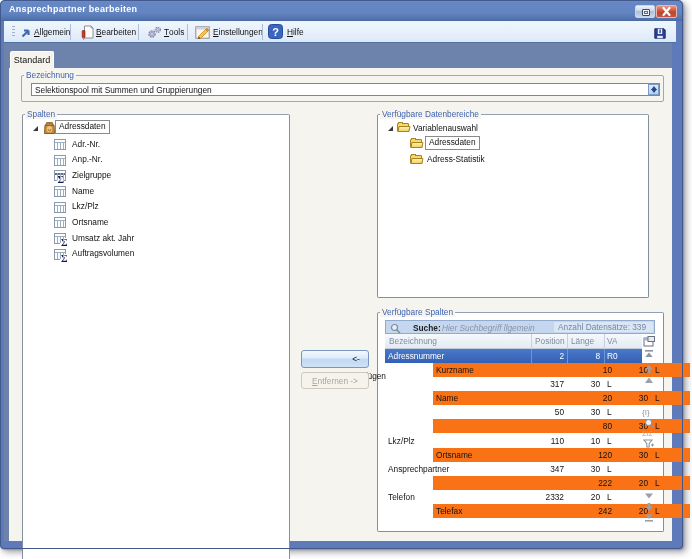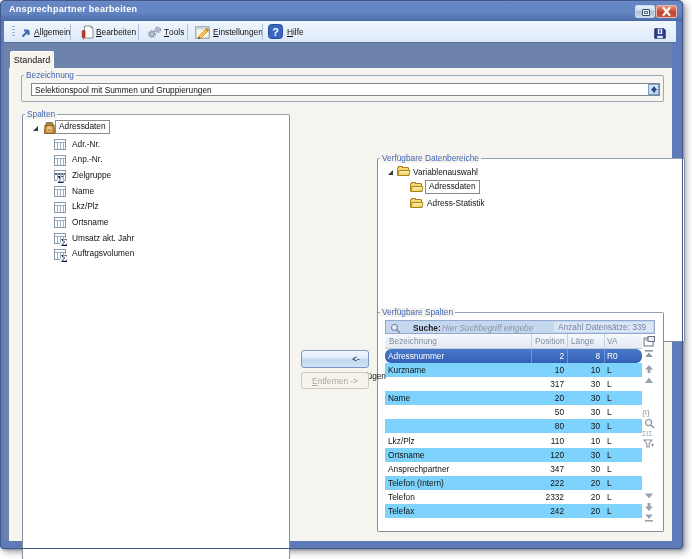--- a/index.html
+++ b/index.html
@@ -39,22 +39,22 @@
 .folder .tabf{position:absolute;left:0.5px;top:-1.5px;width:5px;height:2.5px;border:1px solid #a8841e;border-bottom:none;background:#f5d96e;border-radius:1px 1px 0 0;}
 .folder .front{position:absolute;left:0.5px;top:3px;width:12px;height:6px;border:1px solid #a8841e;background:linear-gradient(#fcf0b2,#f2d362);transform:skewX(-10deg);border-radius:1px;}
 .btn{position:absolute;width:68px;height:19px;border-radius:3px;font-size:8.3px;text-align:center;}
 .btn.en{border:1px solid #7a96c2;background:linear-gradient(#f4f9fe,#dcebfa 45%,#c2d9f2 50%,#cfe1f5);color:#111;line-height:17px;padding-left:42px;}
 .btn.dis{border:1px solid #cdc9bf;background:#f5f3ec;color:#aaa69c;line-height:17px;}
 .searchbar{position:absolute;left:7px;top:7px;width:270px;height:14px;background:#c5d7ef;border:1px solid #93aacf;font-size:8.3px;}
 .sb-right{position:absolute;right:1px;top:1px;width:99px;height:10px;background:#dbe6f5;color:#7387a3;font-size:8.3px;padding-left:4px;line-height:10px;}
 .thead{position:absolute;left:7px;top:21px;width:257px;height:15px;background:linear-gradient(#f6f9fc,#e3eaf3);border-bottom:1px solid #c3cedb;color:#7d8da1;font-size:8.3px;}
 .thead .cell{height:15px;line-height:15px;}
 .trow{position:absolute;left:7px;width:257px;height:14px;font-size:8.3px;color:#111;}
-.trow.alt{background:#7dd3fc;}
-.trow.sel{background:linear-gradient(#4a79ca,#3260b4);color:#fff;border-radius:6px;}
+.trow.alt{background:#f97316;margin-left:48px;}
+.trow.sel{background:linear-gradient(#4a79ca,#3260b4);color:#fff;}
 .cell{position:absolute;top:0;height:14px;line-height:14px;white-space:nowrap;overflow:hidden;}
 .colsep{position:absolute;top:0;bottom:0;width:1px;background:#c5d2e2;}
 .num{text-align:right;}
 .strip{position:absolute;font-size:8px;color:#8d949e;}
 u{text-decoration:underline;}
 </style></head>
 <body>
 <div class="window">
   <div class="titlebar">
       <div class="titletext">Ansprechpartner bearbeiten</div>
@@ -151,21 +151,21 @@
       <div class="treetext" style="left:49px;top:103px;">Ortsname</div>
     <div class="gridicon" style="left:31px;top:118px;">
         <span class="sig">Σ</span>
       </div>
       <div class="treetext" style="left:49px;top:119px;">Umsatz akt. Jahr</div>
     <div class="gridicon" style="left:31px;top:134px;">
         <span class="sig">Σ</span>
       </div>
       <div class="treetext" style="left:49px;top:134px;">Auftragsvolumen</div>
   </div>
-  <div class="group white" style="left:377px;top:114px;width:308px;height:184px;margin-top:44px;">
+  <div class="group white" style="left:377px;top:114px;width:272px;height:184px;">
     <div class="glabel">Verfügbare Datenbereiche</div>
     <div class="abs trirow" style="left:10px;top:10.5px;"></div>
     <div class="folder" style="left:19px;top:8px;">
         <div class="back"></div>
         <div class="tabf"></div>
         <div class="front"></div>
       </div>
     <div class="treetext" style="left:35px;top:9px;">Variablenauswahl</div>
     <div class="folder" style="left:32px;top:24px;">
         <div class="back"></div>
@@ -181,21 +181,21 @@
     <div class="treetext" style="left:49px;top:40px;">Adress-Statistik</div>
   </div>
   <div class="group white" style="left:377px;top:312px;width:287px;height:220px;">
     <div class="glabel">Verfügbare Spalten</div>
     <div class="searchbar">
       <svg class="abs" style="left:4px;top:2px;" width="11" height="11" viewBox="0 0 11 11">
           <circle cx="4.5" cy="4.5" r="3" fill="#e8eef6" stroke="#7a8aa0" stroke-width="1.2"></circle>
           <line x1="7" y1="7" x2="10" y2="10" stroke="#7a8aa0" stroke-width="1.5"></line>
         </svg>
       <span class="abs" style="left:27px;top:2px;font-weight:bold;color:#222;line-height:10px;">Suche:</span>
-      <span class="abs" style="left:56px;top:2px;font-style:italic;color:#8894a8;line-height:10px;">Hier Suchbegriff eingebe</span>
+      <span class="abs" style="left:56px;top:2px;font-style:italic;color:#8894a8;line-height:10px;">Hier Suchbegriff llgemein</span>
       <div class="sb-right">Anzahl Datensätze: 339</div>
     </div>
     <div class="thead">
       <span class="cell" style="left:4px;">Bezeichnung</span>
       <span class="cell" style="left:150px;text-align:center;">Position</span>
       <span class="cell" style="left:186px;">Länge</span>
       <span class="cell" style="left:222px;">VA</span>
       <div class="colsep" style="left:146px;"></div>
         <div class="colsep" style="left:182px;"></div>
         <div class="colsep" style="left:219px;"></div>
@@ -249,21 +249,20 @@
           <span class="cell num" style="left:183px;width:32px;">30</span>
           <span class="cell" style="left:222px;">L</span>
         </div>
       <div class="trow" style="top:149px;">
           <span class="cell" style="left:3px;width:141px;">Ansprechpartner</span>
           <span class="cell num" style="left:147px;width:32px;">347</span>
           <span class="cell num" style="left:183px;width:32px;">30</span>
           <span class="cell" style="left:222px;">L</span>
         </div>
       <div class="trow alt" style="top:163px;">
-          <span class="cell" style="left:3px;width:141px;">Telefon (Intern)</span>
           <span class="cell num" style="left:147px;width:32px;">222</span>
           <span class="cell num" style="left:183px;width:32px;">20</span>
           <span class="cell" style="left:222px;">L</span>
         </div>
       <div class="trow" style="top:177px;">
           <span class="cell" style="left:3px;width:141px;">Telefon</span>
           <span class="cell num" style="left:147px;width:32px;">2332</span>
           <span class="cell num" style="left:183px;width:32px;">20</span>
           <span class="cell" style="left:222px;">L</span>
         </div>

